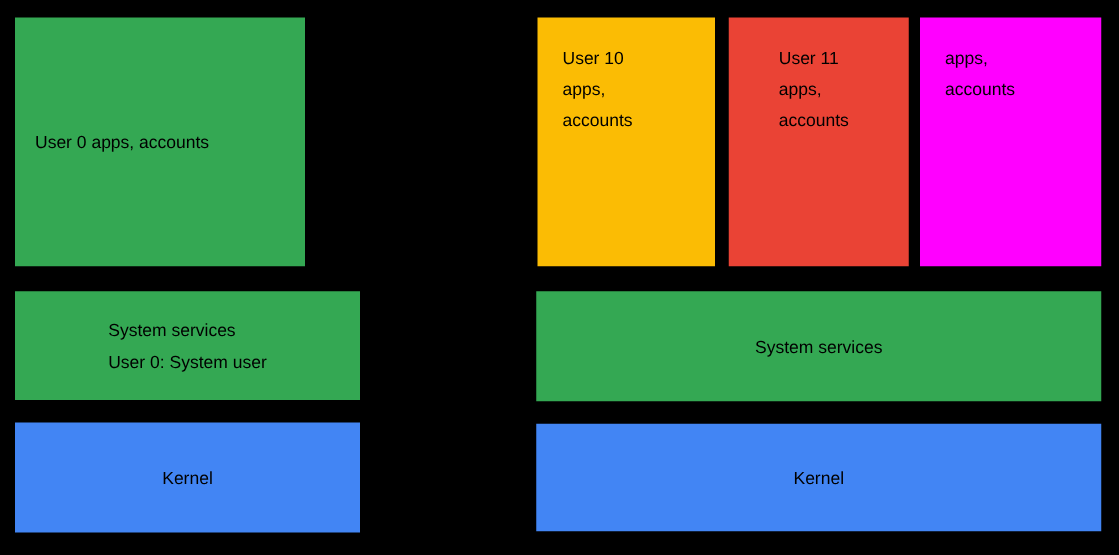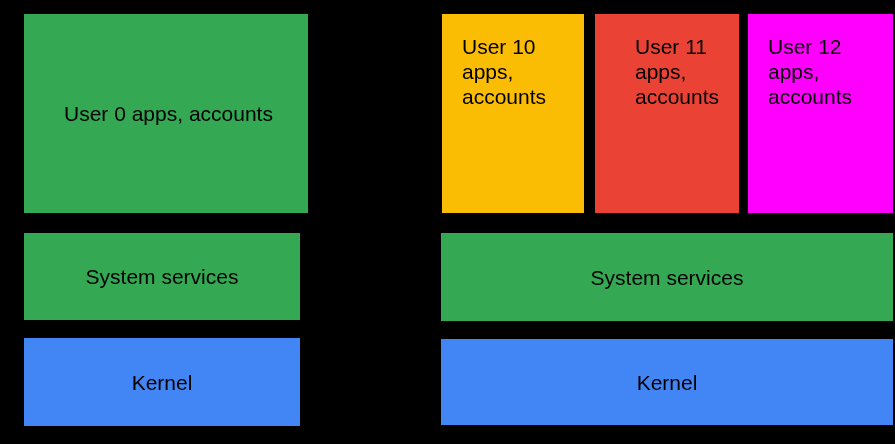--- a/index.html
+++ b/index.html
@@ -12,29 +12,28 @@
     width: 895px;
     height: 444px;
     background: #000000;
     font-family: "Liberation Sans", sans-serif;
     color: #000000;
     overflow: hidden;
   }
   .box {
     position: absolute;
     box-sizing: border-box;
-    font-size: 21px;
+    font-size: 14px;
     line-height: 25px;
-    margin-left: 12px;
   }
   
   .apps-left {
-    left: 12px; top: 14px; width: 284px; height: 199px;
+    left: 12px; top: 14px; width: 232px; height: 199px;
     display: flex; align-items: center;
-    padding-left: 40px;
+    padding-left: 16px;
   }
   .services-left {
     left: 12px; top: 233px; width: 276px; height: 87px;
     display: flex; align-items: center; justify-content: center;
   }
   .kernel-left {
     left: 12px; top: 338px; width: 276px; height: 88px;
     display: flex; align-items: center; justify-content: center;
   }
   
@@ -60,41 +59,41 @@
 
 <div class="canvas" style="color: rgb(0, 0, 0);">
 
   <div class="box apps-left" style="background-color: rgb(52, 168, 83);">
     <div class="text-block">User 0 apps, accounts</div>
   </div>
 
   <div class="box services-left" style="background-color: rgb(52, 168, 83);">
     <div class="text-block">
       <div>System services</div>
+      <div>User 0: System user</div>
     </div>
   </div>
 
   <div class="box kernel-left" style="background-color: rgb(66, 133, 244);">
     <div class="text-block">Kernel</div>
   </div>
 
   <div class="box user-box user10" style="background-color: rgb(251, 188, 4);">
     <div>User 10</div>
     <div>apps,</div>
     <div>accounts</div>
   </div>
 
   <div class="box user-box user11" style="background-color: rgb(234, 67, 53);">
     <div>User 11</div>
     <div>apps,</div>
     <div>accounts</div>
   </div>
 
   <div class="box user-box user12" style="background-color: rgb(255, 0, 255);">
-    <div>User 12</div>
     <div>apps,</div>
     <div>accounts</div>
   </div>
 
   <div class="box services-right" style="background-color: rgb(52, 168, 83);">
     <div class="text-block">
       <div>System services</div>
     </div>
   </div>
 

